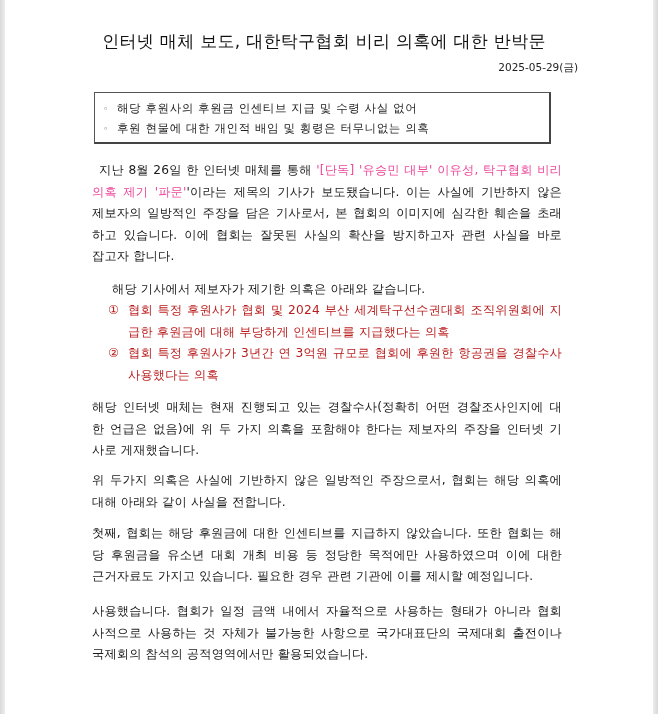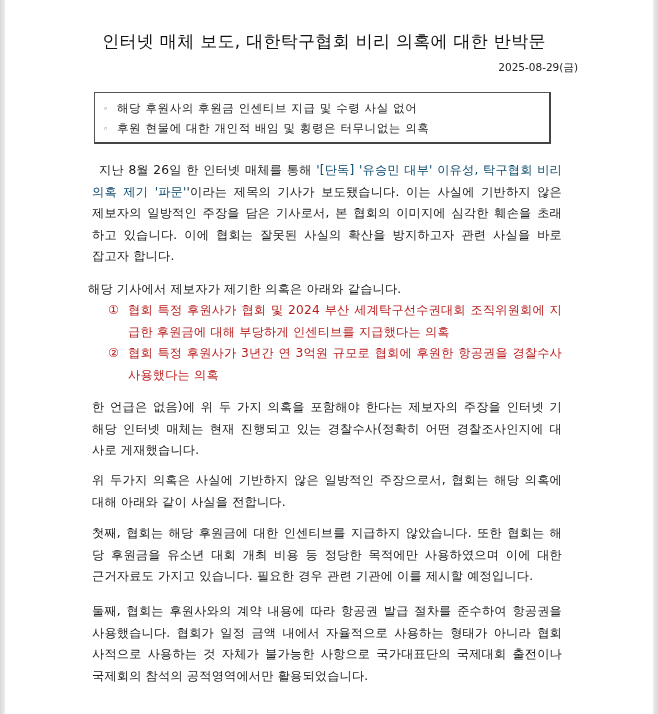--- a/index.html
+++ b/index.html
@@ -94,21 +94,21 @@
       text-align: justify;
       height: 21.5px;
     }
     .body-text .line.last {
       text-align-last: left;
     }
     .body-text .line.indent {
       padding-left: 7px;
     }
     .navy {
-      color: #0c4a6e;
+      color: #ec4899;
     }
     .list-item-line {
       display: block;
       white-space: nowrap;
       height: 21.5px;
       text-align: justify;
       text-align-last: justify;
     }
     .list-item-line.last {
       text-align-last: left;
@@ -132,65 +132,64 @@
   </style>
 </head>
 <body>
 
 <div class="edge-left"></div>
 <div class="edge-right"></div>
 
 <div class="page"></div>
 
 <div class="title">인터넷 매체 보도, 대한탁구협회 비리 의혹에 대한 반박문</div>
-<div class="date">2025-08-29(금)</div>
+<div class="date">2025-05-29(금)</div>
 
 <div class="summary-box">
   <div class="summary-line">
     <span class="bullet">◦</span><span>해당 후원사의 후원금 인센티브 지급 및 수령 사실 없어</span>
   </div>
   <div class="summary-line">
     <span class="bullet">◦</span><span>후원 현물에 대한 개인적 배임 및 횡령은 터무니없는 의혹</span>
   </div>
 </div>
 
 <div class="body-text" style="top:160px;">
   <span class="line indent"><span>지난 8월 26일 한 인터넷 매체를 통해 </span><span class="navy">'[단독] '유승민 대부' 이유성, 탁구협회 비리</span></span>
   <span class="line"><span class="navy">의혹 제기 '파문'</span><span>'이라는 제목의 기사가 보도됐습니다. 이는 사실에 기반하지 않은</span></span>
   <span class="line">제보자의 일방적인 주장을 담은 기사로서, 본 협회의 이미지에 심각한 훼손을 초래</span>
   <span class="line">하고 있습니다. 이에 협회는 잘못된 사실의 확산을 방지하고자 관련 사실을 바로</span>
   <span class="line last">잡고자 합니다.</span>
 </div>
 
-<div class="body-text" style="top:279px; left:88px;">
+<div class="body-text" style="top:279px; left:112px;">
   <span class="line last">해당 기사에서 제보자가 제기한 의혹은 아래와 같습니다.</span>
 </div>
 
 <div class="list-wrap" style="top:300px;">
   <span class="list-item-line"><span class="list-num">①</span><span>협회 특정 후원사가 협회 및 2024 부산 세계탁구선수권대회 조직위원회에 지</span></span>
   <span class="list-item-line last list-cont">급한 후원금에 대해 부당하게 인센티브를 지급했다는 의혹</span>
   <span class="list-item-line"><span class="list-num">②</span><span>협회 특정 후원사가 3년간 연 3억원 규모로 협회에 후원한 항공권을 경찰수사</span></span>
   <span class="list-item-line last list-cont">사용했다는 의혹</span>
 </div>
 
 <div class="body-text" style="top:397px;">
+  <span class="line">해당 인터넷 매체는 현재 진행되고 있는 경찰수사(정확히 어떤 경찰조사인지에 대</span>
   <span class="line">한 언급은 없음)에 위 두 가지 의혹을 포함해야 한다는 제보자의 주장을 인터넷 기</span>
-  <span class="line">해당 인터넷 매체는 현재 진행되고 있는 경찰수사(정확히 어떤 경찰조사인지에 대</span>
   <span class="line last">사로 게재했습니다.</span>
 </div>
 
 <div class="body-text" style="top:470px;">
   <span class="line">위 두가지 의혹은 사실에 기반하지 않은 일방적인 주장으로서, 협회는 해당 의혹에</span>
   <span class="line last">대해 아래와 같이 사실을 전합니다.</span>
 </div>
 
 <div class="body-text" style="top:523px;">
   <span class="line">첫째, 협회는 해당 후원금에 대한 인센티브를 지급하지 않았습니다. 또한 협회는 해</span>
   <span class="line">당 후원금을 유소년 대회 개최 비용 등 정당한 목적에만 사용하였으며 이에 대한</span>
   <span class="line last">근거자료도 가지고 있습니다. 필요한 경우 관련 기관에 이를 제시할 예정입니다.</span>
 </div>
 
 <div class="body-text" style="top:601px;">
-  <span class="line">둘째, 협회는 후원사와의 계약 내용에 따라 항공권 발급 절차를 준수하여 항공권을</span>
   <span class="line">사용했습니다. 협회가 일정 금액 내에서 자율적으로 사용하는 형태가 아니라 협회</span>
   <span class="line">사적으로 사용하는 것 자체가 불가능한 사항으로 국가대표단의 국제대회 출전이나</span>
   <span class="line last">국제회의 참석의 공적영역에서만 활용되었습니다.</span>
 </div>
 
 </body></html>

